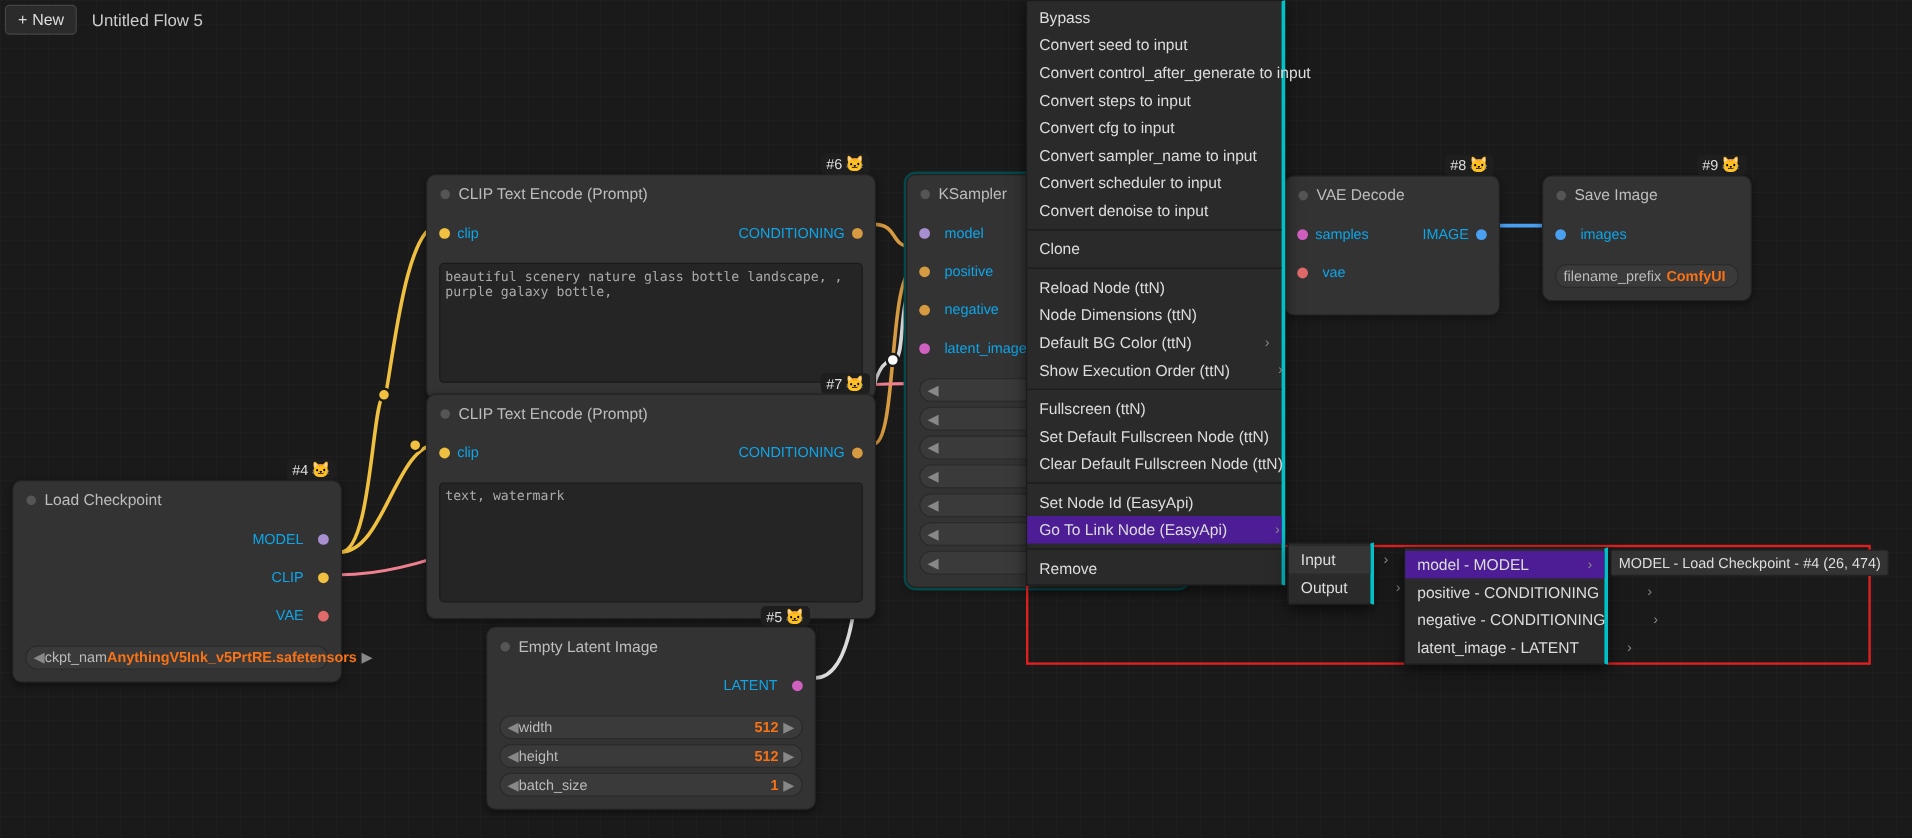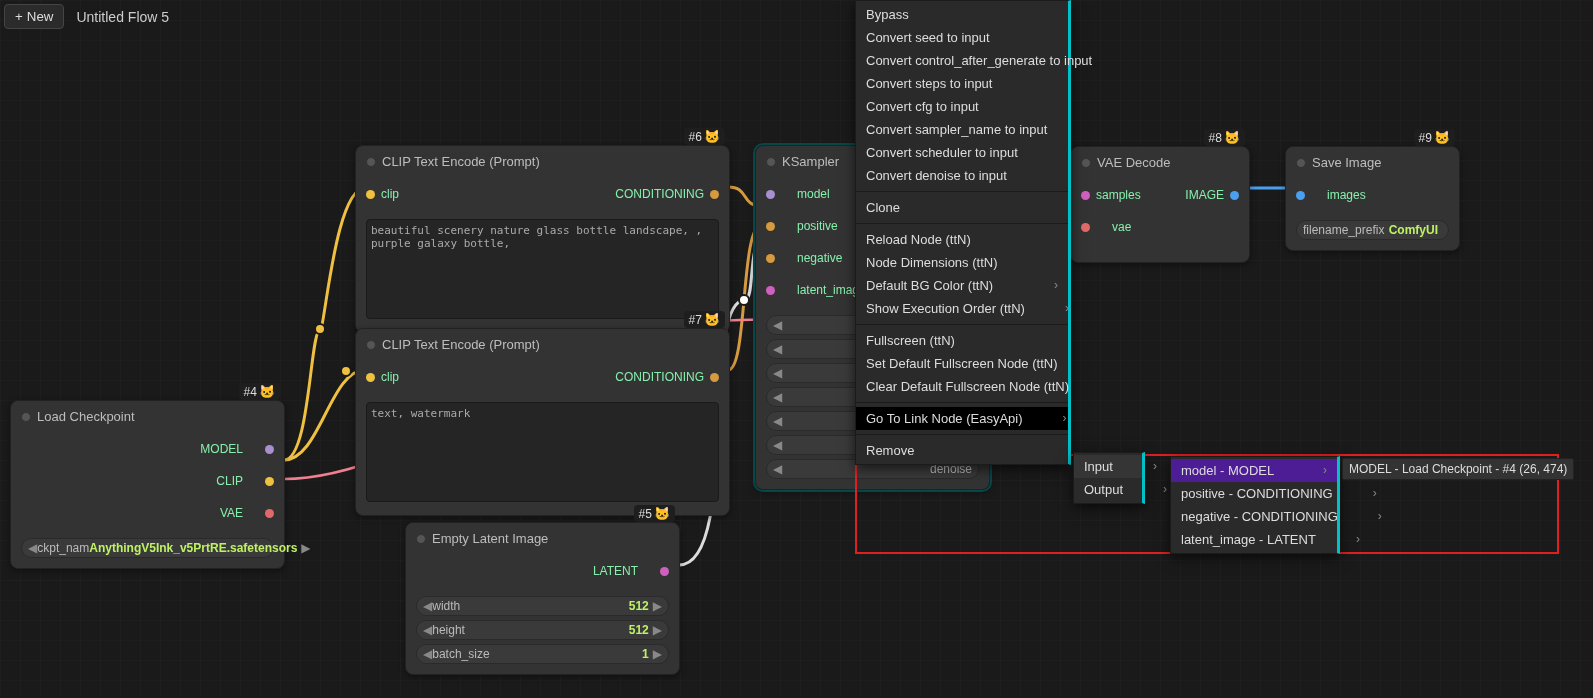--- a/index.html
+++ b/index.html
@@ -35,21 +35,21 @@
 .dot { width:10px; height:10px; border-radius:50%; background:#555; border:1px solid #333; }
 .node-title { color:#bdbdbd; font-size:13px; }
 
 .badge {
   position:absolute; top:-18px; right:4px;
   background:#1e1e1e; border-radius:4px; padding:1px 4px;
   display:flex; align-items:center; gap:3px; color:#ddd; font-size:12px;
 }
 .badge-emoji { font-size:13px; }
 
-.port-row { display:flex; justify-content:flex-end; align-items:center; gap:22px; font-size:12px; color:#86efac; margin:18px 0; }
+.port-row { display:flex; justify-content:flex-end; align-items:center; gap:12px; font-size:12px; color:#0ea5e9; margin:18px 0; }
 .port-row.left { justify-content:flex-start; }
 .port-row.both { justify-content:space-between; }
 .port-dot { width:9px; height:9px; border-radius:50%; }
 .c-model { background:#a88fd0; }
 .c-clip { background:#f0c040; }
 .c-vae { background:#e06a6a; }
 .c-cond { background:#d69a40; }
 .c-latent { background:#d060c0; }
 .c-image { background:#4a9ff0; }
 
@@ -58,21 +58,21 @@
   width:100%; height:100px; color:#aaa; font-size:11px; padding:4px; resize:none;
 }
 
 .widget {
   background:#3a3a3a; border:1px solid #2a2a2a; border-radius:10px;
   display:flex; align-items:center; justify-content:space-between;
   padding:2px 6px; margin-top:4px; color:#bbb; font-size:12px;
 }
 .widget .arrow { color:#888; cursor:pointer; }
 .widget .lbl { flex:0 0 auto; }
-.widget .val { flex:0 0 auto; font-weight:bold; color:#bef264; margin-left:auto; margin-right:4px;}
+.widget .val { flex:0 0 auto; font-weight:bold; color:#f97316; margin-left:auto; margin-right:4px;}
 
 svg.wires { position:absolute; top:0; left:0; width:1593px; height:698px; pointer-events:none; }
 
 
 .ctx {
   position:absolute; background:#2a2a2a; border:1px solid #1b1b1b;
   border-right:3px solid #00c0c8;
   box-shadow:0 4px 12px rgba(0,0,0,0.6);
   padding:2px 0; font-size:13px; color:#ddd;
 }
@@ -375,21 +375,24 @@
   <div class="item">
       <span>Fullscreen (ttN)</span>
     </div>
   <div class="item">
       <span>Set Default Fullscreen Node (ttN)</span>
     </div>
   <div class="item">
       <span>Clear Default Fullscreen Node (ttN)</span>
     </div>
   <div class="sep"></div>
-  <div class="item" style="background:#000000;">
+  <div class="item">
+      <span>Set Node Id (EasyApi)</span>
+    </div>
+  <div class="item" style="background:#4c1d95;">
       <span>Go To Link Node (EasyApi)</span>
       <span class="sub-arrow">›</span>
     </div>
   <div class="sep"></div>
   <div class="item">
       <span>Remove</span>
     </div>
 </div>
 
 <div class="ctx" style="left:1073px; top:452px; width:72px;">

